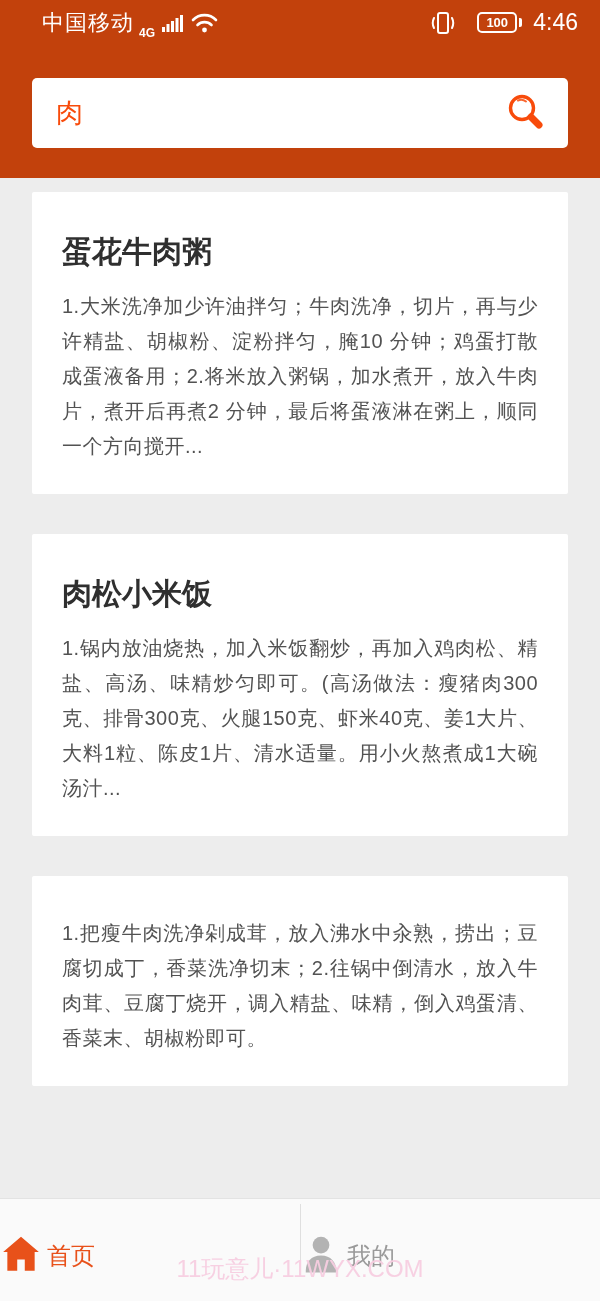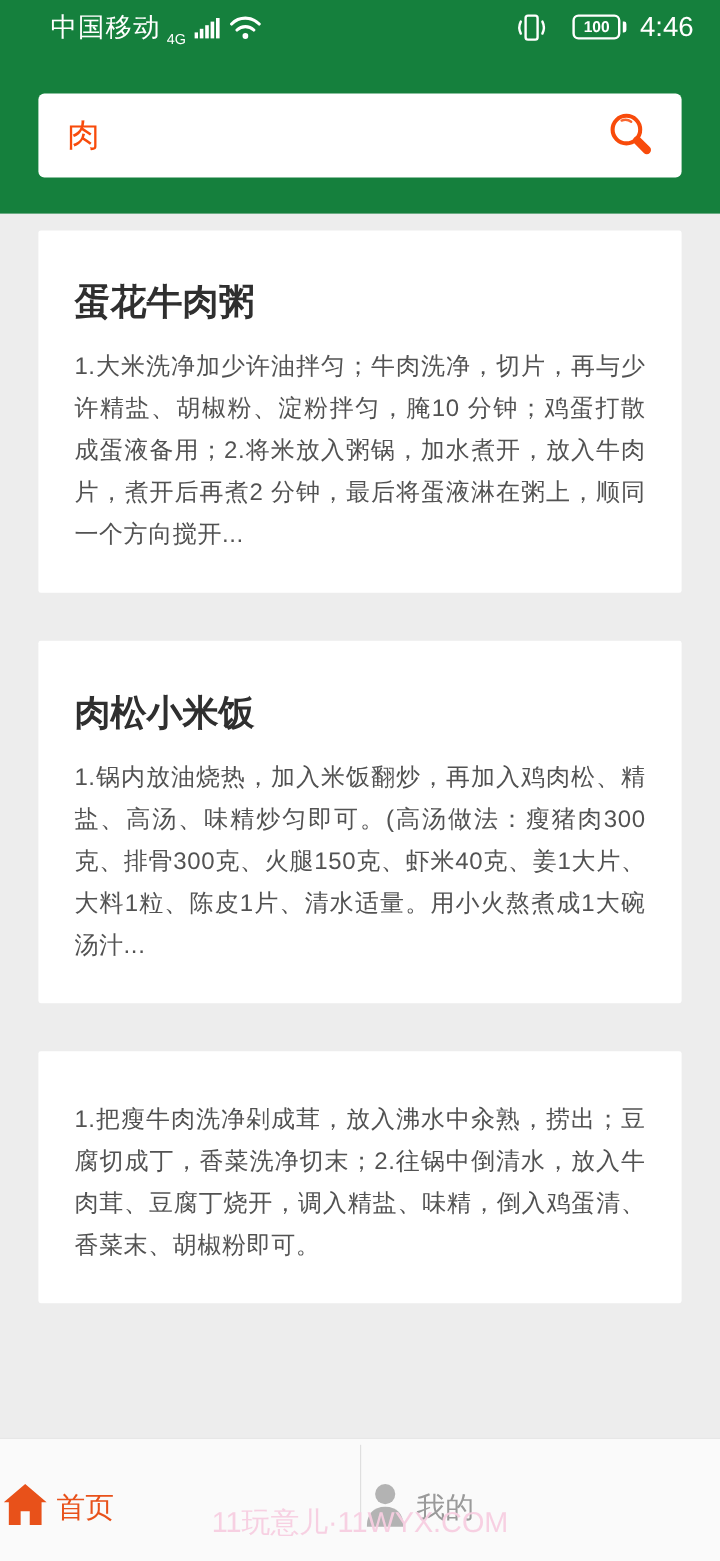--- a/index.html
+++ b/index.html
@@ -5,30 +5,30 @@
   * { margin: 0; padding: 0; box-sizing: border-box; }
   html, body { width: 600px; }
   body {
     font-family: "Liberation Sans", "DejaVu Sans", sans-serif;
     width: 600px; height: 1301px;
     background: #EDEDED;
     position: relative;
     overflow: hidden;
   }
   
-  .top-area { background: #15803d; }
+  .top-area { background: #c2410c; }
   .statusbar {
     height: 45px;
     display: flex; align-items: center; justify-content: space-between;
     padding: 0 22px 0 42px;
     color: #fff;
   }
   .sb-left, .sb-right { display: flex; align-items: center; gap: 7px; }
   .carrier { font-size: 22px; letter-spacing: 1px; }
-  .network { font-size: 12px; font-weight: normal; align-self: flex-start; margin-top: 21px; margin-left: -2px; }
+  .network { font-size: 12px; font-weight: bold; align-self: flex-start; margin-top: 21px; margin-left: -2px; }
   .sb-icon { display: inline-flex; align-items: center; }
   .battery-wrap { display: flex; align-items: center; gap: 2px; padding-left: 12px; }
   .battery-pill {
     border: 2px solid #fff; border-radius: 5px;
     min-width: 40px; height: 21px;
     display: flex; align-items: center; justify-content: center;
     font-size: 13px; font-weight: bold; color: #fff; padding: 0 3px;
   }
   .battery-nub { width: 3px; height: 9px; background: #fff; border-radius: 0 2px 2px 0; }
   .clock { font-size: 23px; margin-left: 4px; }

